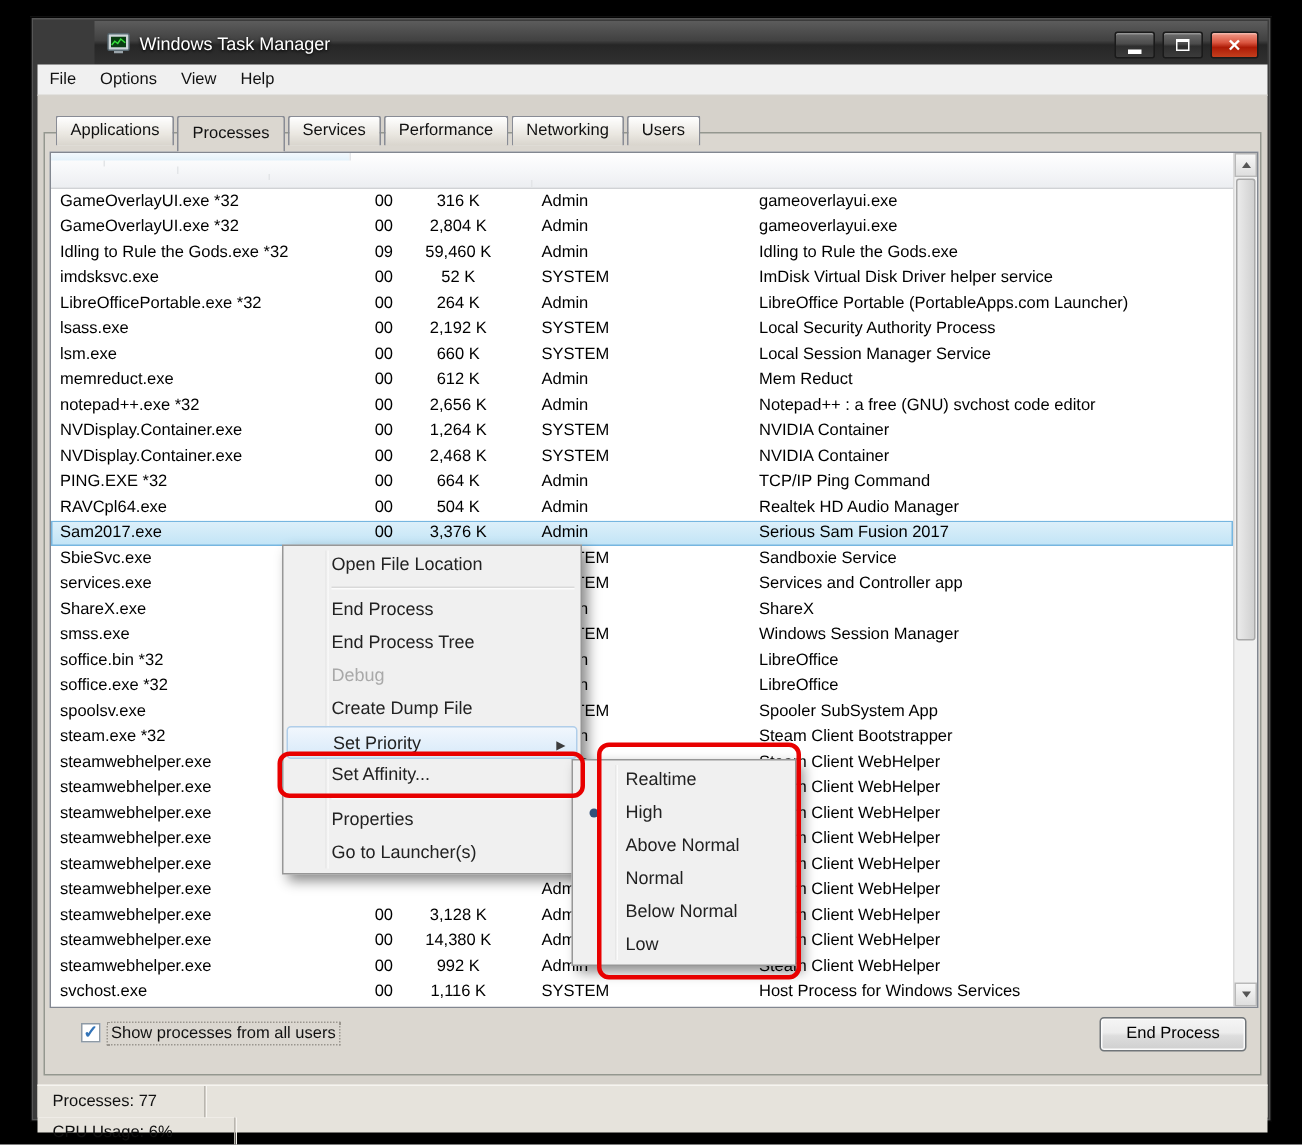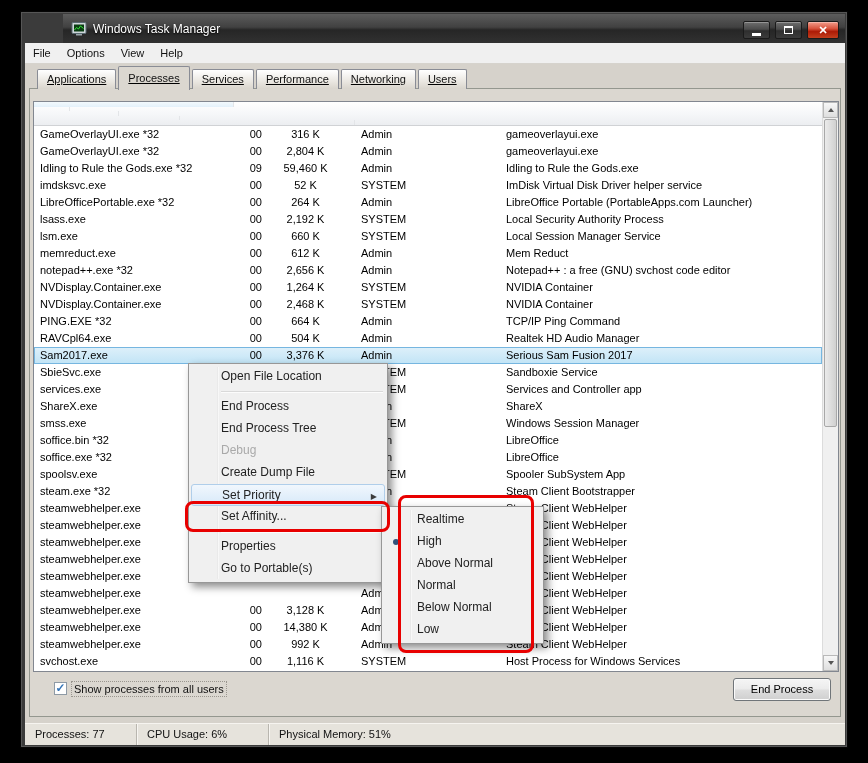--- a/index.html
+++ b/index.html
@@ -19,21 +19,21 @@
   .wbtn.close{width:32px;background:linear-gradient(#f29c8b,#d9553f 40%,#ad1b06 60%,#c33f1e);font-size:11px;font-weight:bold;}
   .glyph-min{width:9px;height:3px;background:#fff;margin-top:8px;}
   .glyph-max{width:9px;height:8px;border:1px solid #fff;border-top:2px solid #fff;}
   
   .clientbg{position:absolute;left:4px;top:52px;width:820px;height:681px;background:#d6d2cb;}
   .menubar{position:absolute;left:4px;top:31px;width:820px;height:21px;background:#f0f0f0;
            border-bottom:1px solid #d6d3cd;display:flex;align-items:center;font-size:11px;}
   .mb-item{padding:0 8px;line-height:20px;color:#111;}
   .tabpage{position:absolute;left:8px;top:76px;width:812px;height:629px;background:#dbd7d0;
            border:1px solid #94978f;}
-  .tabstrip{position:absolute;left:16px;top:53px;height:24px;display:flex;align-items:flex-end;text-decoration:underline;}
+  .tabstrip{position:absolute;left:16px;top:65px;height:24px;display:flex;}
   .tab{height:20px;line-height:19px;padding:0 9px;font-size:11px;color:#111;margin-right:2px;
        background:linear-gradient(#ffffff,#eae7e1 60%,#d9d5cd);border:1px solid #898c95;border-bottom:none;border-radius:2px 2px 0 0;}
   .tab.sel{height:24px;line-height:22px;background:#dbd7d0;margin-bottom:-1px;position:relative;z-index:6;}
   
   .listview{position:absolute;left:12px;top:89px;width:806px;height:571px;background:#fff;border:1px solid #828790;}
   .lv-header{position:absolute;left:0;top:0;right:16px;height:24px;display:flex;
              background:linear-gradient(#ffffff,#f6f7f9 50%,#eceef1);border-bottom:1px solid #d0d2d5;flex-direction:column;}
   .lv-header>div{font-size:11px;line-height:23px;color:#1a1a1a;padding-left:6px;text-align:left;
                  border-right:1px solid #e3e5e8;overflow:hidden;white-space:nowrap;}
   .lv-header>div.sorted{background:linear-gradient(#f3f9fd,#e3f1fa);}
@@ -59,31 +59,31 @@
   
   .cb-box{position:absolute;left:33px;top:670px;width:13px;height:13px;background:#fff;border:1px solid #8e9aa5;
           display:flex;align-items:center;justify-content:center;}
   .cb-check{color:#3374b8;font-size:12px;font-weight:bold;line-height:10px;margin-top:-2px;}
   .cb-label{position:absolute;left:50px;top:669px;font-size:11px;line-height:14px;color:#111;
             border:1px dotted #9a968f;padding:0 2px;}
   .endbtn{position:absolute;left:712px;top:666px;width:98px;height:23px;border:1px solid #707579;border-radius:3px;
           background:linear-gradient(#f5f5f5,#ececec 45%,#dddddd 55%,#cfcfcf);box-shadow:inset 0 0 0 1px #fbfbfb;
           font-size:11px;text-align:center;line-height:21px;color:#000;}
   
-  .statusbar{position:absolute;left:4px;top:711px;width:820px;height:22px;background:#e6e3dc;
-             border-top:1px solid #f6f4f0;display:flex;font-size:11px;color:#111;}
+  .statusbar{position:absolute;left:4px;top:711px;width:820px;height:32px;background:#e6e3dc;
+             border-top:1px solid #f6f4f0;display:flex;font-size:11px;color:#111;flex-direction:column;}
   .scell{line-height:21px;padding-left:10px;border-right:1px solid #b9b6af;box-shadow:1px 0 0 #f7f5f1;white-space:nowrap;}
   .scell1{width:112px;}.scell2{width:132px;}.scell3{flex:1;border-right:none;box-shadow:none;}
   
   .menu{position:absolute;background:#f0f0f0;border:1px solid #979797;padding:2px;
         box-shadow:4px 4px 8px rgba(0,0,0,.45);z-index:40;}
   .menu::before{content:"";position:absolute;left:28px;top:3px;bottom:3px;width:2px;
         background:linear-gradient(90deg,#e2e2e2,#ffffff);}
   .ctx{left:167px;top:351px;width:200px;}
-  .sub{left:360px;top:494px;width:163px;z-index:42;}
+  .sub{left:360px;top:494px;width:150px;z-index:42;}
   .mi{position:relative;height:22px;line-height:21px;font-size:12px;color:#222;padding-left:30px;white-space:nowrap;}
   .sub .mi{padding-left:33px;}
   .mi.dis{color:#a9a9a9;}
   .mi.hi{background:linear-gradient(#f1f7fd,#d7e9f9);border:1px solid #b0ceea;border-radius:3px;}
   .mi .arrow{position:absolute;right:7px;top:1px;font-size:8px;color:#3c3c3c;}
   .msep{height:2px;border-top:1px solid #d9d9d9;border-bottom:1px solid #fcfcfc;margin:3px 2px 3px 30px;}
   .bullet{position:absolute;left:9px;top:8px;width:6px;height:6px;border-radius:50%;background:#33527a;}
   
   .annot{position:absolute;border:3px solid #e80000;border-radius:8px;z-index:60;pointer-events:none;}
   .annot1{left:164px;top:489px;width:205px;height:31px;}
@@ -394,21 +394,21 @@
       <div class="mi"><span>Open File Location</span></div>
       <div class="msep"></div>
       <div class="mi"><span>End Process</span></div>
       <div class="mi"><span>End Process Tree</span></div>
       <div class="mi dis"><span>Debug</span></div>
       <div class="mi"><span>Create Dump File</span></div>
       <div class="mi hi"><span>Set Priority</span><span class="arrow">▶</span></div>
       <div class="mi"><span>Set Affinity...</span></div>
       <div class="msep"></div>
       <div class="mi"><span>Properties</span></div>
-      <div class="mi"><span>Go to Portable(s)</span></div>
+      <div class="mi"><span>Go to Launcher(s)</span></div>
     </div>
   <div class="menu sub">
       <div class="mi"><span>Realtime</span></div>
       <div class="mi"><span class="bullet"></span><span>High</span></div>
       <div class="mi"><span>Above Normal</span></div>
       <div class="mi"><span>Normal</span></div>
       <div class="mi"><span>Below Normal</span></div>
       <div class="mi"><span>Low</span></div>
     </div>
 

